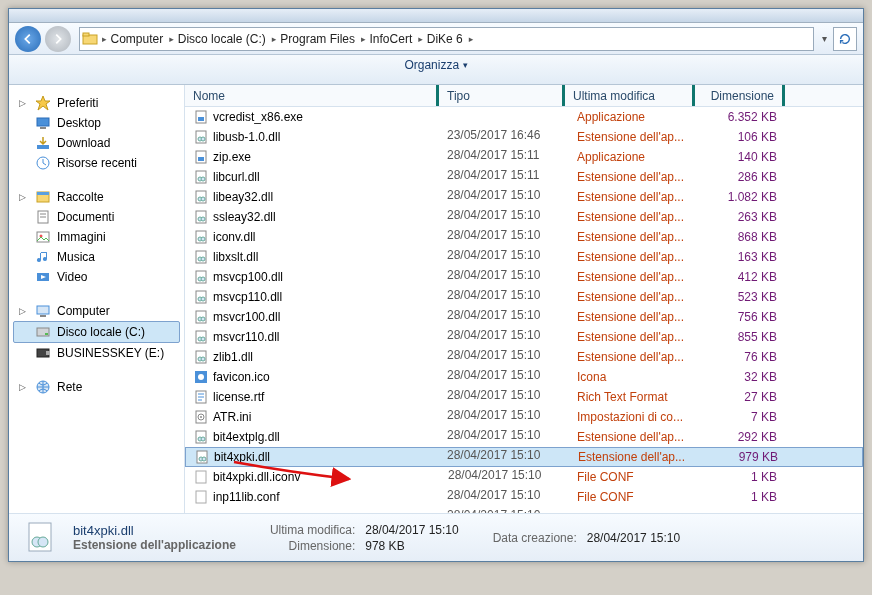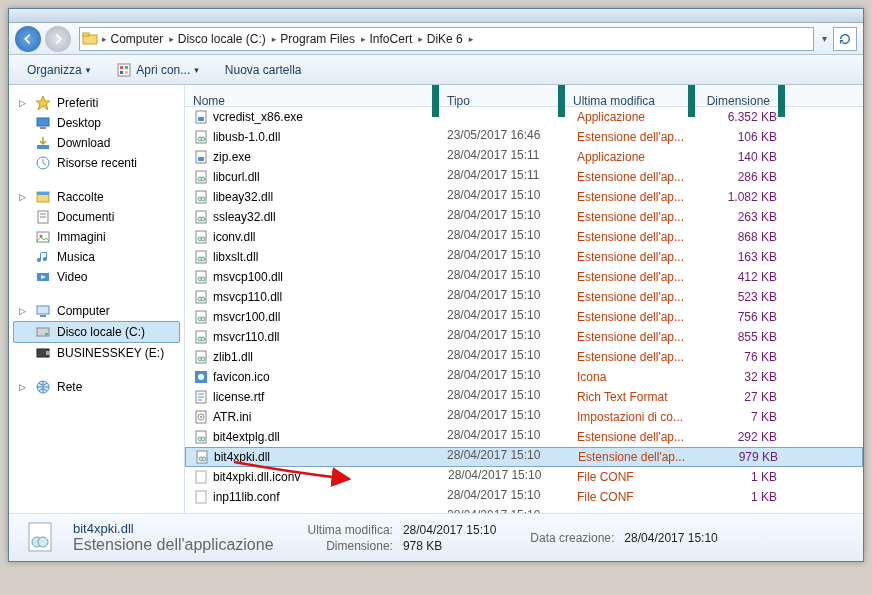--- a/index.html
+++ b/index.html
@@ -9,51 +9,51 @@
 .navrow { display: flex; align-items: center; height: 32px; background: linear-gradient(#f7fbff,#e4edf7); border-bottom: 1px solid #b5c5d5; padding: 0 6px; gap: 4px; }
 .navbtn { width: 26px; height: 26px; border-radius: 50%; display: flex; align-items: center; justify-content: center; }
 .navback { background: radial-gradient(#6aa8e8,#2a6db8); }
 .navfwd { background: radial-gradient(#e0e4e8,#b0b6bd); }
 .navbtn svg { width: 14px; height: 14px; }
 .breadcrumb { flex: 1; display: flex; align-items: center; height: 24px; border: 1px solid #9ab; background: #fff; margin: 0 4px; padding: 0 2px; }
 .bcseg { display: flex; align-items: center; padding: 0 4px; color: #222; cursor: default; }
 .bcchev { color: #555; font-size: 9px; margin-left: 2px; }
 .bcicon { width: 16px; height: 16px; margin-right: 2px; }
 .refreshbtn { width: 24px; height: 24px; border: 1px solid #9ab; background: #fff; display: flex; align-items: center; justify-content: center; }
-.toolbar { display: flex; align-items: center; height: 30px; background: linear-gradient(#f5f9fd,#e2ecf6); border-bottom: 1px solid #b5c5d5; padding: 0 10px; gap: 10px; }
+.toolbar { display: flex; align-items: center; height: 30px; background: linear-gradient(#f5f9fd,#e2ecf6); border-bottom: 1px solid #b5c5d5; padding: 0 10px; gap: 10px; flex-direction: column; }
 .tbtn { display: flex; align-items: center; gap: 4px; padding: 3px 8px; color: #1a3e6e; cursor: default; }
 .body { display: flex; height: 428px; }
 .nav { width: 176px; border-right: 1px solid #d6e2ee; padding: 8px 4px; overflow-y: auto; background: #fff; }
 .navgroup { margin-bottom: 14px; }
 .navhdr, .navitem { display: flex; align-items: center; gap: 6px; padding: 2px 6px; cursor: default; }
 .navitem { padding-left: 22px; }
 .navsel { background: #cde6f7 !important; border: 1px solid #7da2ce; border-radius: 2px; padding-left: 21px !important; }
 .tri { font-size: 9px; color: #555; width: 10px; }
 .ico { width: 16px; height: 16px; flex-shrink: 0; }
 .main { flex: 1; position: relative; background: #fff; overflow: hidden; }
 .colhdr { display: flex; height: 22px; border-bottom: 1px solid #d6e2ee; background: #f7fafd; position: sticky; top: 0; }
-.col { padding: 16px 8px; border-right: 7px solid #0f766e; color: #2a4a6a; display: flex; align-items: center; }
+.col { padding: 5px 8px; border-right: 3px solid #0f766e; color: #2a4a6a; display: flex; align-items: center; }
 .col-name { width: 254px; }
 .col-mod { width: 130px; }
 .col-type { width: 126px; }
 .col-size { width: 90px; justify-content: flex-end; }
 .filelist { overflow-y: auto; height: 406px; }
 .row { display: flex; height: 20px; align-items: center; }
 .row.selected { background: #cde6f7; border: 1px solid #7da2ce; }
 .cell { padding: 0 8px; white-space: nowrap; overflow: hidden; text-overflow: ellipsis; }
 .cell.name { width: 254px; display: flex; align-items: center; gap: 4px; }
 .cell.mod { width: 130px; color: #555; margin-top: 36px; }
 .cell.type { width: 126px; color: #c2410c; }
 .cell.size { width: 90px; text-align: right; color: #701a75; }
 .arrow { position: absolute; left: 44px; top: 372px; pointer-events: none; }
 .details { height: 48px; border-top: 1px solid #d6e2ee; background: linear-gradient(#f7fbff,#e6eef7); display: flex; align-items: center; padding: 6px 14px; gap: 14px; }
 .detico { width: 36px; height: 36px; }
 .detcol { display: flex; flex-direction: column; justify-content: center; }
 .detname { font-size: 13px; color: #1a3e6e; }
-.detsub { color: #666; font-size: 16px; }
+.detsub { color: #666; font-size: 12px; font-weight: bold; }
 .detmeta { display: grid; grid-template-columns: auto auto; gap: 2px 10px; font-size: 11px; margin-left: 20px; }
 .detmeta .lbl { color: #666; text-align: right; }
 .detmeta .val { color: #222; }
 </style>
 </head>
 <body>
 
 <div class="window">
   <div class="titlebar"></div>
 

